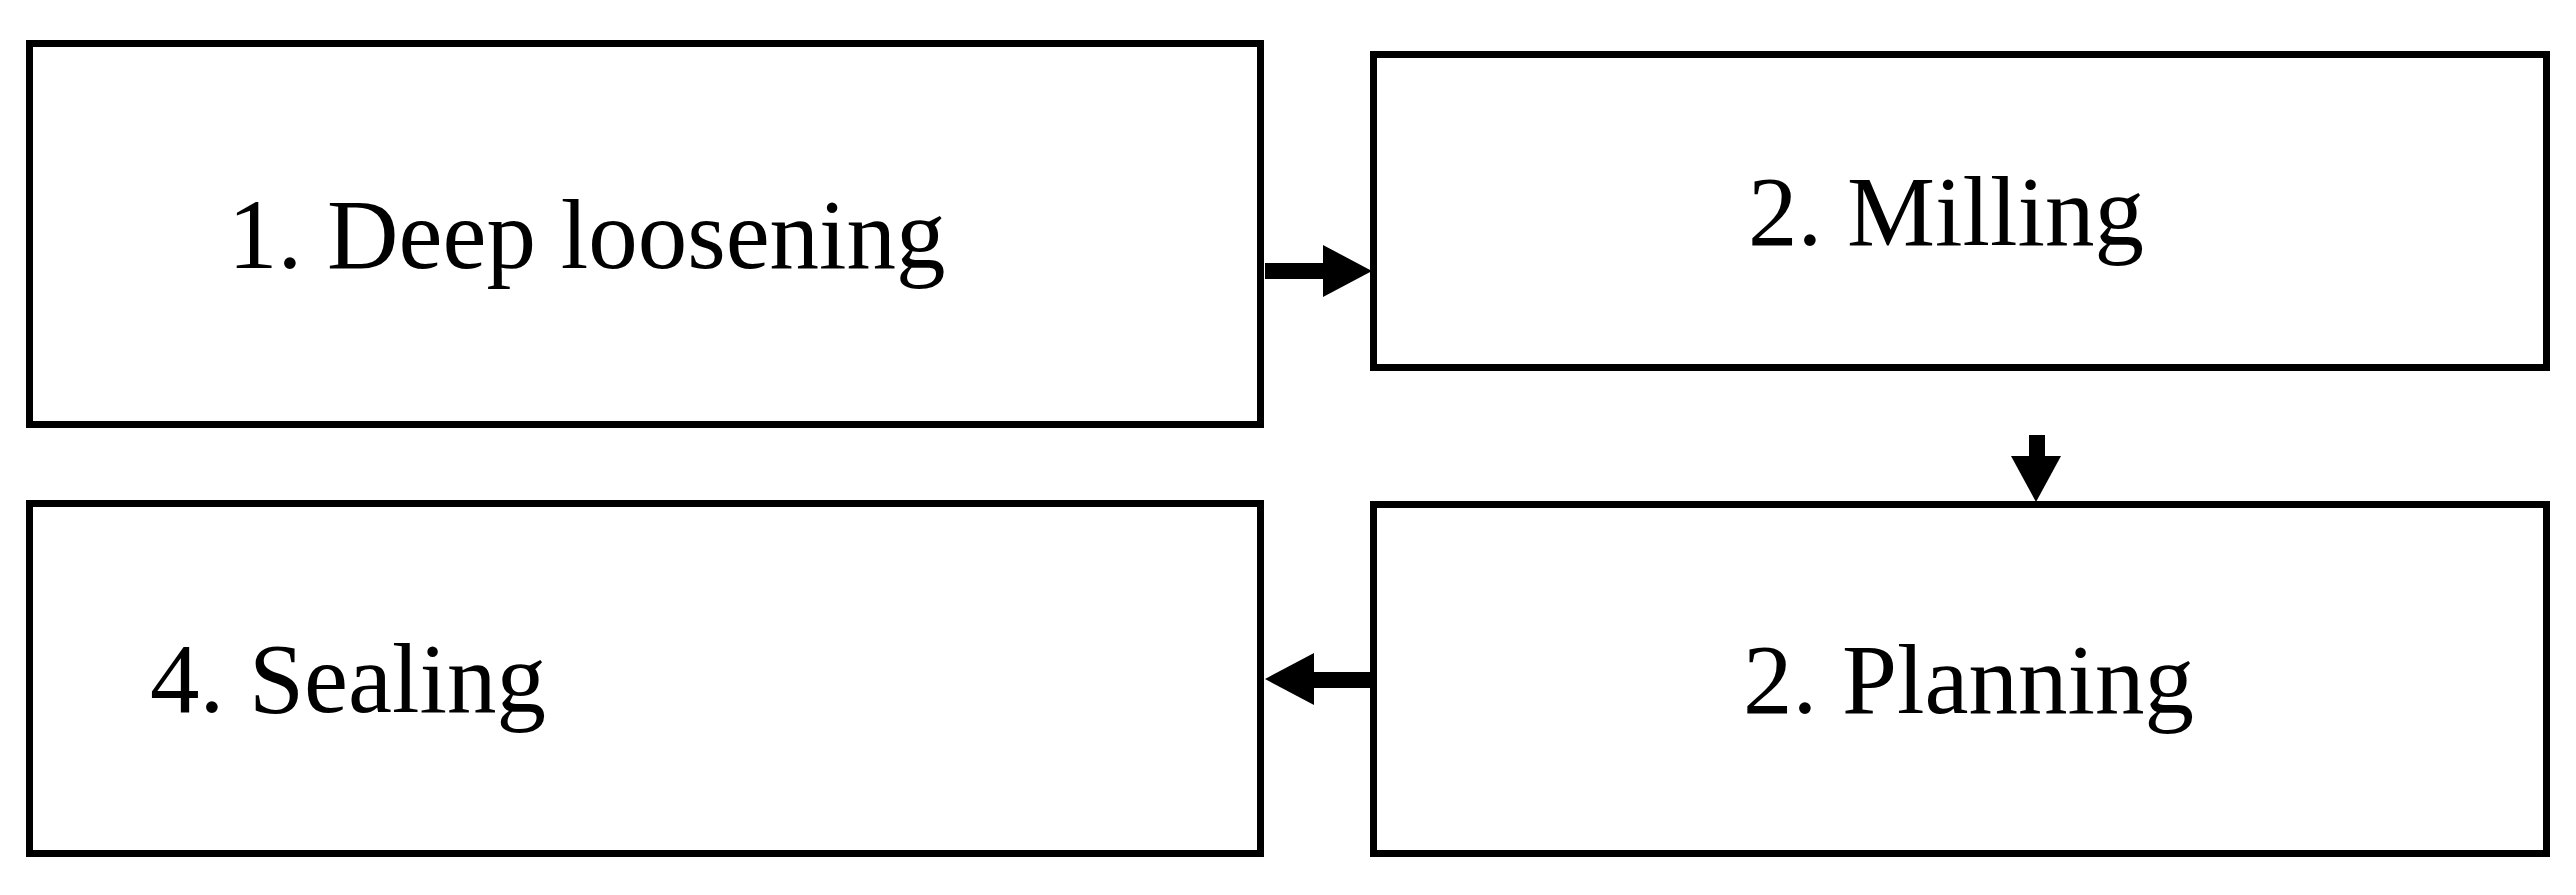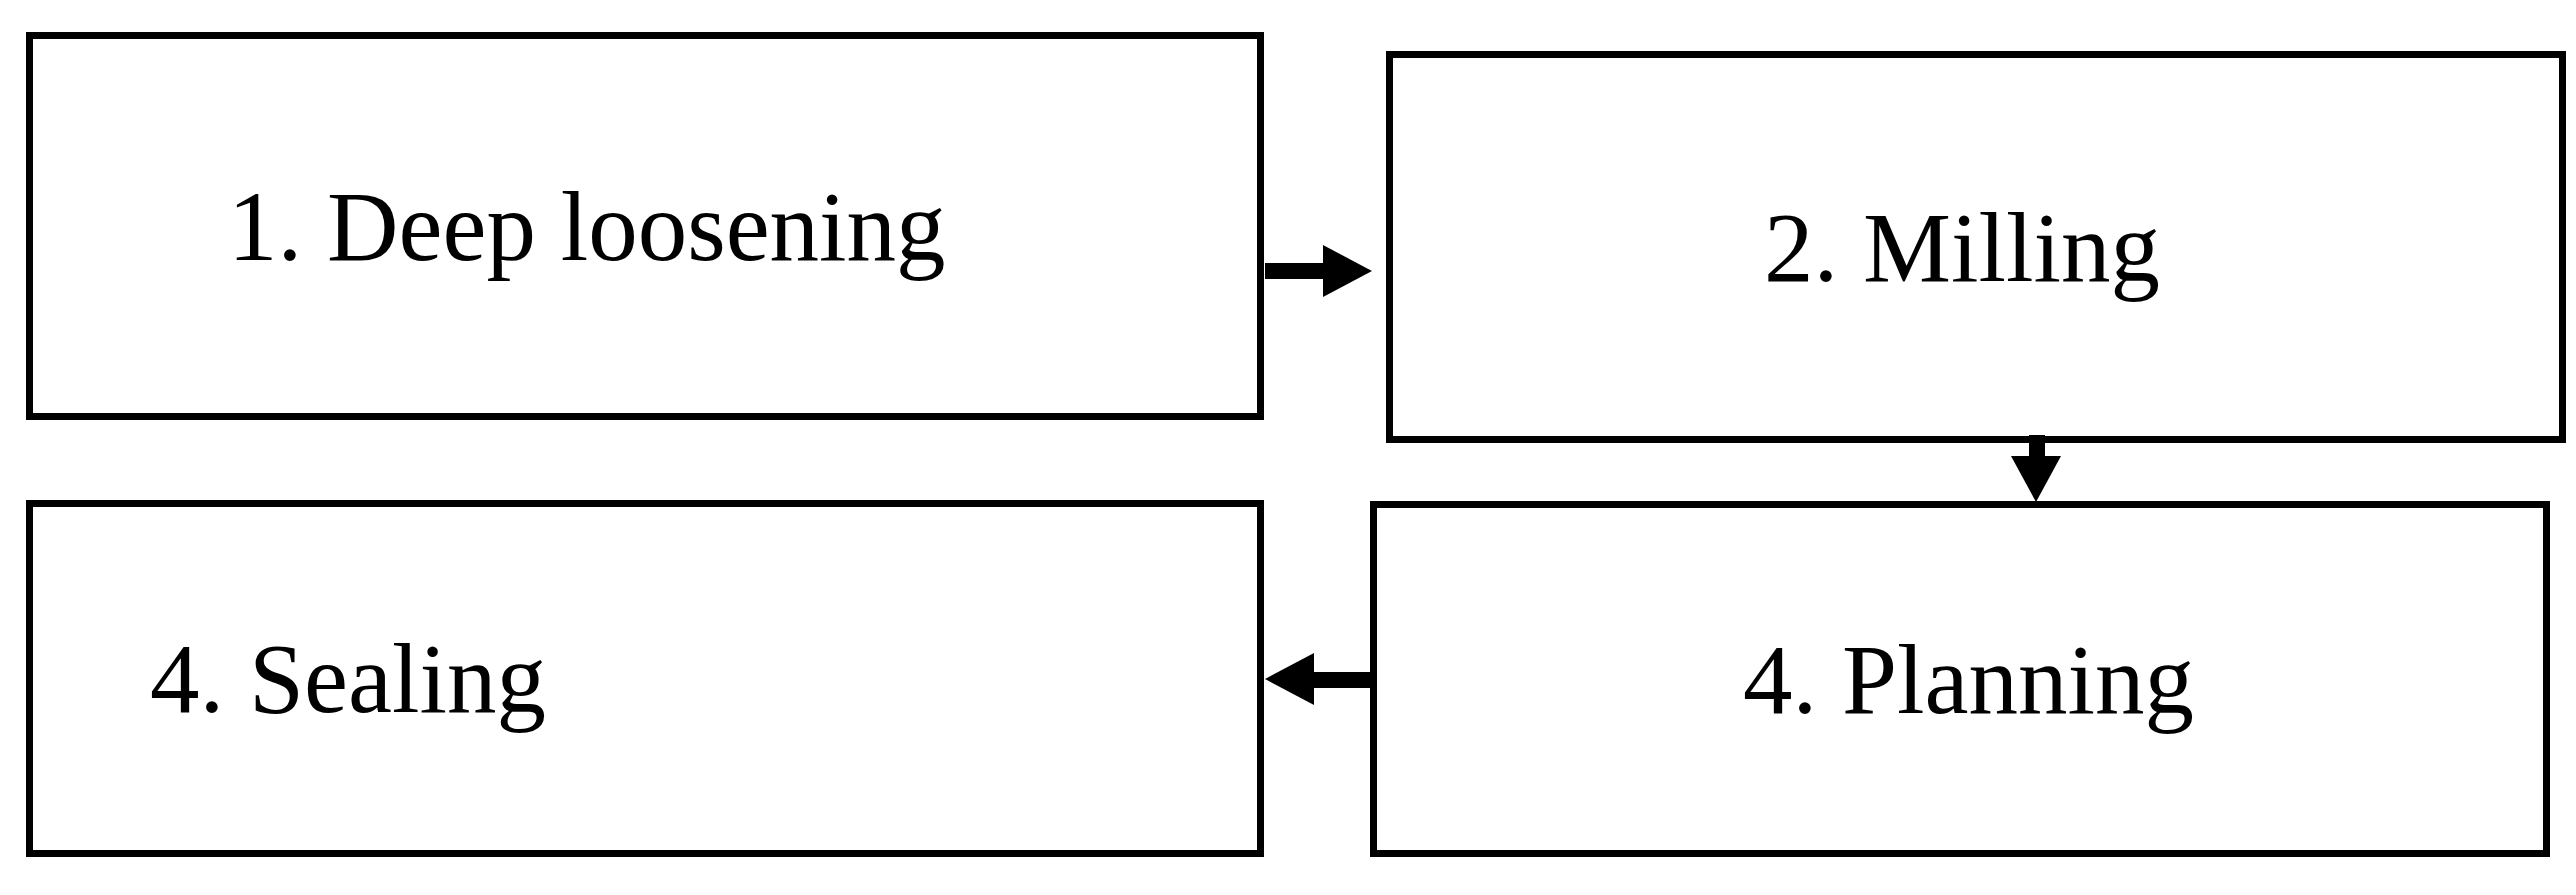--- a/index.html
+++ b/index.html
@@ -24,22 +24,22 @@
     display: flex;
     align-items: center;
   }
   .flow-label {
     font-size: 99px;
     line-height: 1;
     white-space: nowrap;
     color: #000000;
   }
   
-  #box-1 { left: 26px;   top: 32px;  width: 1238px; height: 388px; }
-  #box-2 { left: 1370px; top: 51px;  width: 1180px; height: 392px; margin-left: 16px; }
+  #box-1 { left: 26px;   top: 40px;  width: 1238px; height: 388px; }
+  #box-2 { left: 1370px; top: 51px;  width: 1180px; height: 320px; }
   #box-3 { left: 1370px; top: 501px; width: 1180px; height: 356px; }
   #box-4 { left: 26px;   top: 500px; width: 1238px; height: 357px; }
   #box-1 .flow-label { margin-left: 195px; }
   #box-2 .flow-label { margin-left: 371px; }
   #box-3 .flow-label { margin-left: 366px; }
   #box-4 .flow-label { margin-left: 117px; }
 
   .arrow-part { position: absolute; }
   .shaft { background: #000000; }
   .head  { width: 0; height: 0; }
@@ -72,21 +72,21 @@
 
   <div class="flow-box" id="box-1">
     <span class="flow-label">1. Deep loosening</span>
   </div>
 
   <div class="flow-box" id="box-2">
     <span class="flow-label">2. Milling</span>
   </div>
 
   <div class="flow-box" id="box-3">
-    <span class="flow-label">4. Planning</span>
+    <span class="flow-label">2. Planning</span>
   </div>
 
   <div class="flow-box" id="box-4">
     <span class="flow-label">4. Sealing</span>
   </div>
 
   <div>
     <div class="arrow-part shaft" id="arrow-1-2-shaft"></div>
     <div class="arrow-part head" id="arrow-1-2-head"></div>
   </div>

